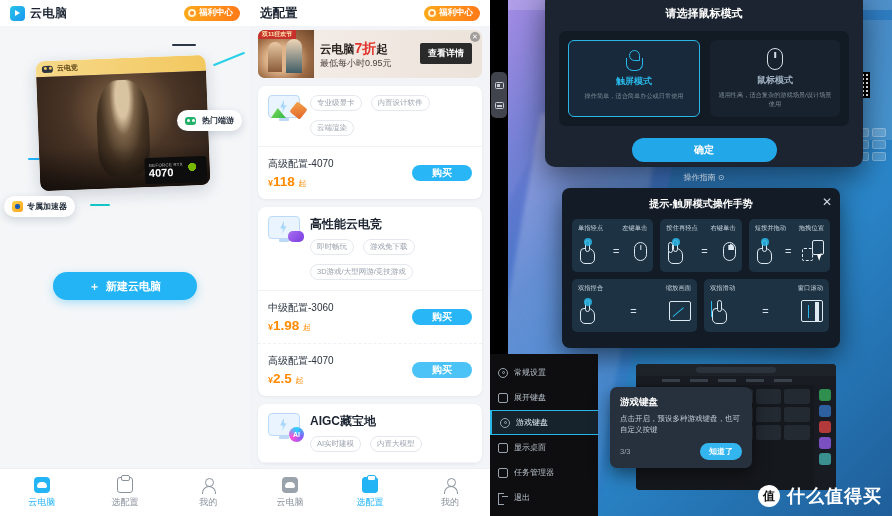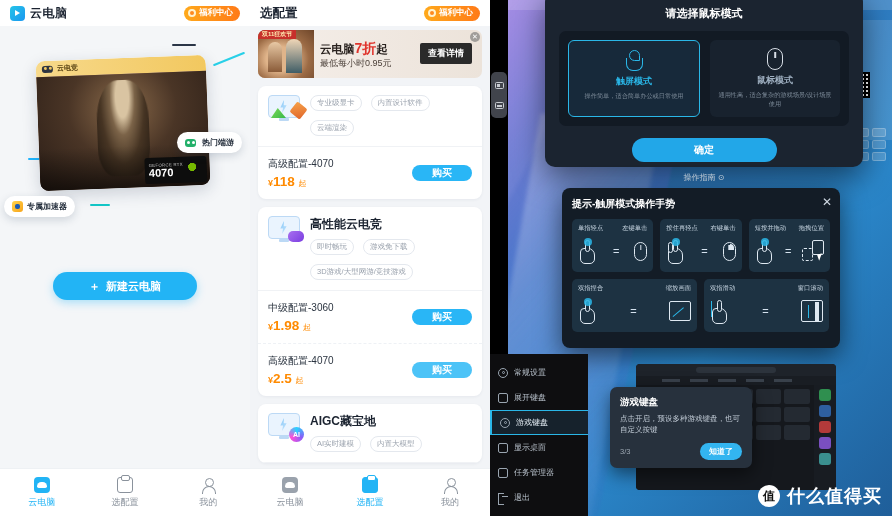--- a/index.html
+++ b/index.html
@@ -49,21 +49,21 @@
      background:linear-gradient(180deg,rgba(0,0,0,0),rgba(0,0,0,.55));}
   .rtx-badge{position:absolute;right:3px;bottom:3px;width:62px;height:26px;background:#0d0d0d;
      border-radius:3px;display:flex;flex-direction:column;justify-content:center;padding:0 4px;z-index:3;}
   .rtx-badge .t1{font-size:4.3px;color:#c9c9c9;letter-spacing:.3px;}
   .rtx-badge .t2{font-size:11px;color:#fff;font-weight:bold;line-height:11px;}
   .rtx-badge .nvlogo{position:absolute;right:4px;top:6px;width:15px;height:9px;
      background:radial-gradient(circle at 30% 50%,#76b900 0 35%,transparent 36%);}
   .bubble{position:absolute;background:#fff;border-radius:11px;height:21px;
      display:flex;align-items:center;gap:4px;padding:0 8px;
      box-shadow:0 3px 9px rgba(25,45,80,.17);font-size:8px;color:#1f2937;font-weight:bold;}
-  .bub-hot{right:8px;top:96px;gap:6px;}
+  .bub-hot{right:8px;top:74px;gap:6px;}
   .bub-acc{left:4px;top:160px;}
   .ic-pad{width:11px;height:8px;background:#23b06a;border-radius:3px;position:relative;flex:0 0 11px;}
   .ic-pad::before,.ic-pad::after{content:"";position:absolute;top:2px;width:3px;height:3px;background:#fff;border-radius:50%;}
   .ic-pad::before{left:1.5px;}.ic-pad::after{right:1.5px;}
   .ic-rock{width:11px;height:11px;flex:0 0 11px;border-radius:3px;
      background:linear-gradient(135deg,#ffd24a,#f7a41b);position:relative;}
   .ic-rock::after{content:"";position:absolute;inset:3px;background:#1a5bb5;border-radius:2px;}
   .dash{position:absolute;height:2px;border-radius:2px;}
   .d1{left:28px;top:122px;width:40px;background:#1fb6ff;}
   .d2{left:84px;top:80px;width:26px;background:#f2c85f;}
@@ -189,21 +189,21 @@
   .mouse-ic{width:16px;height:22px;border:1.6px solid #d7dee6;border-radius:8px;position:relative;}
   .mouse-ic::after{content:"";position:absolute;left:50%;top:3px;transform:translateX(-50%);
      width:1.6px;height:6px;background:#d7dee6;}
   .ok-btn{margin:12px auto 0;width:145px;height:24px;border-radius:12px;background:#22a7e8;color:#fff;
      font-size:10px;font-weight:bold;display:flex;align-items:center;justify-content:center;}
   .guide{position:absolute;left:0;right:0;bottom:-16px;text-align:center;color:#c6d2dd;font-size:8px;}
 
   
   .tips{position:absolute;left:72px;top:188px;width:278px;height:160px;border-radius:8px;
      background:#131c26;box-shadow:0 8px 26px rgba(0,0,0,.55);padding:9px 10px;}
-  .tips-title{color:#fff;font-size:10px;font-weight:bold;text-align:left;margin-bottom:8px;}
+  .tips-title{color:#fff;font-size:10px;font-weight:bold;text-align:center;margin-bottom:8px;}
   .tips-x{position:absolute;right:8px;top:8px;color:#cfd8e2;font-size:12px;line-height:12px;}
   .grow{display:flex;gap:7px;margin-bottom:7px;}
   .gcard{flex:1;background:#1d3242;border-radius:5px;padding:5px 6px 6px;}
   .grow2 .gcard{flex:0 0 calc(50% - 4px);}
   .glabels{display:flex;justify-content:space-between;font-size:6.3px;color:#c8d6e2;margin-bottom:3px;}
   .gbody{display:flex;align-items:center;justify-content:space-between;height:30px;}
   .geq{color:#d5e2ee;font-size:11px;}
   .gi{width:20px;height:26px;position:relative;}
   .gi .pal{position:absolute;left:2px;bottom:0;width:15px;height:16px;
      border:1.4px solid #dfe9f2;border-radius:4px 7px 5px 5px;}
@@ -225,21 +225,21 @@
      border-left:5px solid #fff;border-bottom:6px solid transparent;transform:rotate(-20deg);}
   .gzoom{width:22px;height:20px;border:1.4px solid #dfe9f2;border-radius:2px;position:relative;}
   .gzoom::after{content:"";position:absolute;left:3px;bottom:3px;width:14px;height:1.4px;
      background:#2ab7e8;transform:rotate(-40deg);transform-origin:left;}
   .gwin{width:22px;height:22px;border:1.4px solid #dfe9f2;border-radius:2px;position:relative;}
   .gwin::before{content:"";position:absolute;right:3px;top:1px;width:4px;height:19px;background:#dfe9f2;}
   .gwin::after{content:"";position:absolute;left:6px;top:4px;width:1.4px;height:13px;background:#2ab7e8;}
   .garrow{position:absolute;left:1px;top:3px;width:1.4px;height:16px;background:#2ab7e8;}
 
   
-  .sidemenu{position:absolute;left:0;bottom:0;width:98px;height:162px;background:#0e0e10;
+  .sidemenu{position:absolute;left:0;bottom:0;width:108px;height:162px;background:#0e0e10;
      padding:6px 0;}
   .sm-item{height:25px;display:flex;align-items:center;gap:6px;padding:0 8px;color:#b9c2cc;font-size:8px;}
   .sm-item.on{background:#16222c;border-left:2px solid #2ab7e8;border-top:1px solid #2ab7e8;
      border-bottom:1px solid #2ab7e8;color:#e8f1f8;}
   .sm-ic{width:10px;height:10px;border:1px solid #9aa5b0;border-radius:2px;flex:0 0 10px;position:relative;}
   .sm-ic.circ{border-radius:50%;}
   .sm-ic.circ::after{content:"";position:absolute;inset:2.5px;border:1px solid #9aa5b0;border-radius:50%;}
   .sm-ic.exit{border:none;}
   .sm-ic.exit::before{content:"";position:absolute;left:0;top:0;width:5px;height:10px;
      border:1px solid #9aa5b0;border-right:none;}

